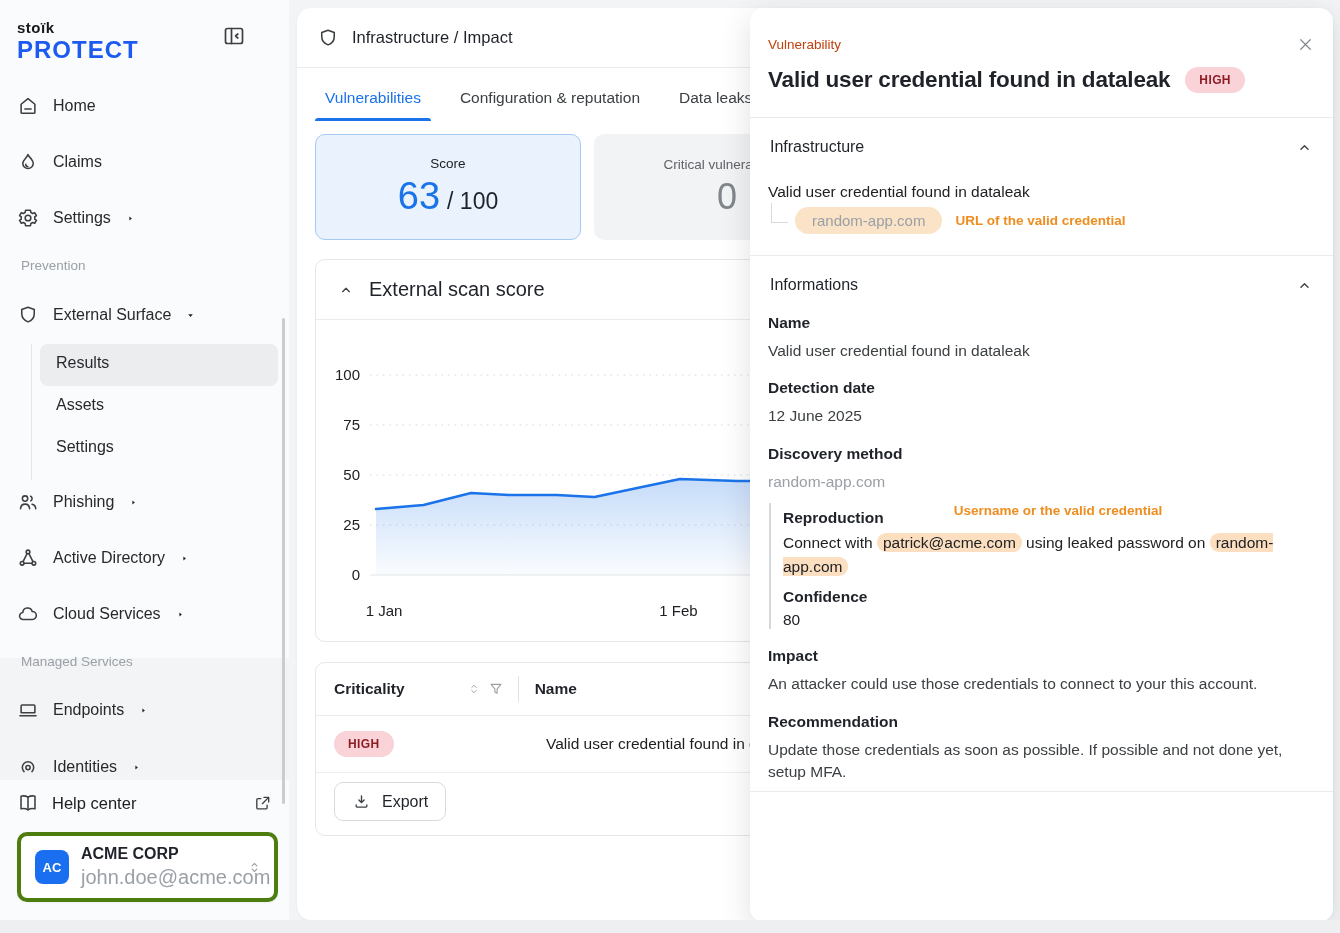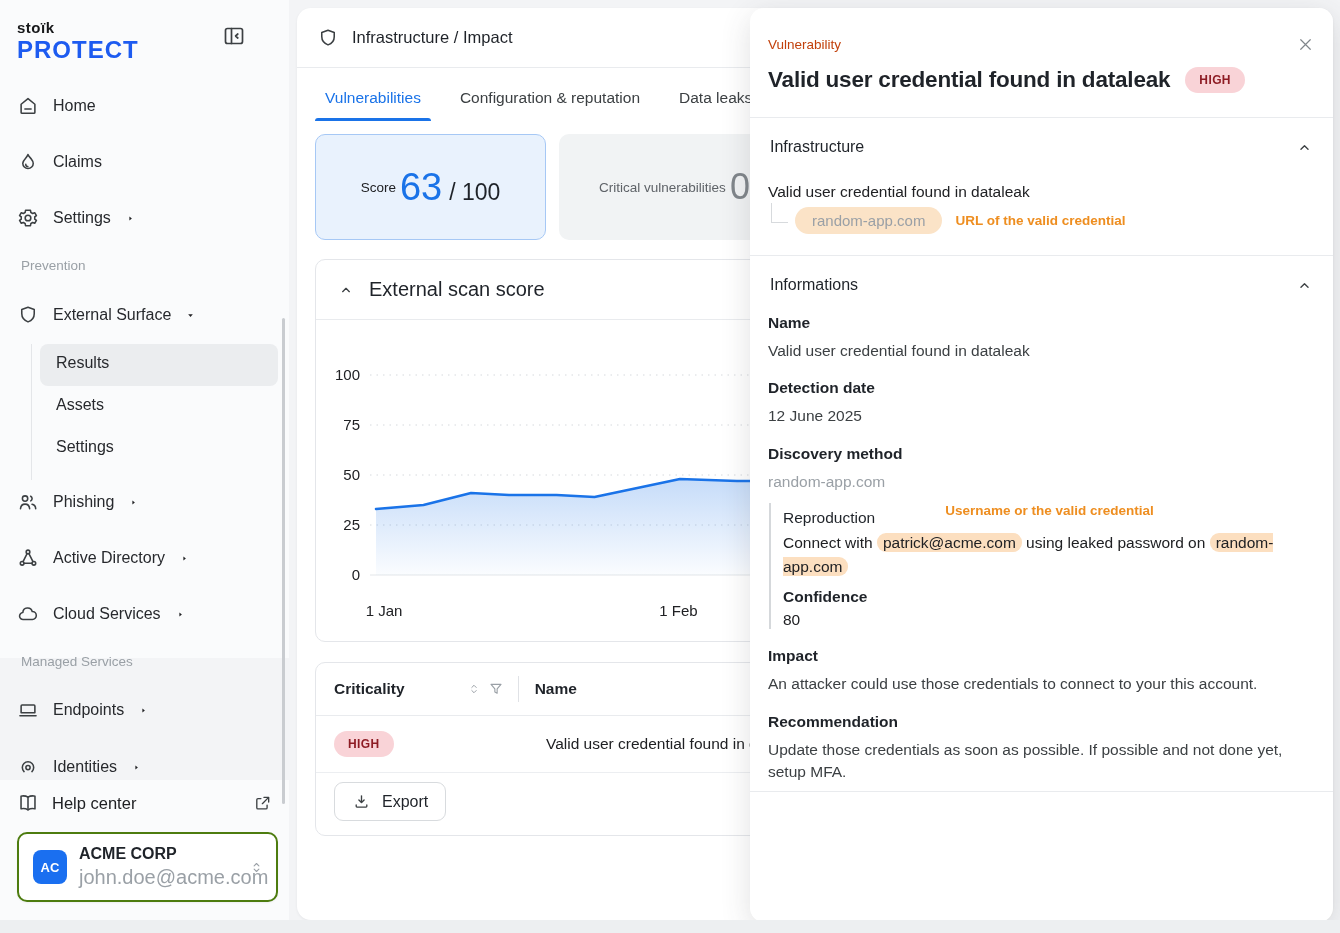--- a/index.html
+++ b/index.html
@@ -23,36 +23,36 @@
 .nav-item{position:absolute;left:17px;display:flex;align-items:center;gap:14px;font-size:16px;color:#27292d;height:26px;cursor:pointer}
 .nav-item .lbl{white-space:nowrap}
 .sec-label{position:absolute;left:21px;font-size:13.5px;color:#9aa0a6}
 .sub-line{position:absolute;left:31px;top:344px;width:1px;height:136px;background:#e4e6e9}
 .sub-active-bg{position:absolute;left:40px;top:344px;width:238px;height:42px;background:#ebedef;border-radius:8px}
 .sub-item{position:absolute;left:56px;font-size:16px;color:#27292d;cursor:pointer}
 .scroll-thumb{position:absolute;left:282px;top:318px;width:3px;height:486px;border-radius:2px;background:#c9ccd0;z-index:6;cursor:pointer}
 .sidebar-bottom{position:absolute;left:0;top:780px;width:289px;height:153px;background:#fafbfc;z-index:4}
 .help-row{position:absolute;left:17px;top:12px;width:255px;display:flex;align-items:center;gap:13px;font-size:16.5px;cursor:pointer}
 .help-row .ext{margin-left:auto}
-.user-card{position:absolute;left:17px;top:52px;width:261px;height:70px;background:#fff;border:2px solid #4d7c0f;border-radius:10px;box-shadow:0 1px 2px rgba(16,24,40,.05);display:flex;align-items:center;padding:0 12px 0 14px;gap:12px;cursor:pointer}
+.user-card{position:absolute;left:17px;top:52px;width:261px;height:70px;background:#fff;border:4px solid #4d7c0f;border-radius:10px;box-shadow:0 1px 2px rgba(16,24,40,.05);display:flex;align-items:center;padding:0 12px 0 14px;gap:12px;cursor:pointer}
 .avatar{width:34px;height:34px;border-radius:8px;background:#1a6ff0;color:#fff;font-size:13px;font-weight:700;display:flex;align-items:center;justify-content:center;flex:none}
 .user-meta{min-width:0}
 .user-org{font-size:16px;font-weight:700;color:#1f2329;white-space:nowrap}
 .user-email{font-size:20px;color:#9aa0a6;margin-top:3px;white-space:nowrap}
 .user-card .sel{margin-left:auto}
 
 
 .main{position:absolute;left:297px;top:8px;width:1036px;height:912px;background:#fff;border-radius:14px;box-shadow:0 1px 3px rgba(16,24,40,.06);z-index:10;overflow:hidden}
 .mc-header{height:60px;border-bottom:1px solid #e9ebee;display:flex;align-items:center;padding:0 20px;gap:13px;font-size:16.5px;font-weight:500;color:#1f2329}
 .tabs{display:flex;padding:15px 18px 0;gap:19px}
 .tab{font-size:15.5px;color:#3c4043;padding:6px 10px 14px;position:relative;cursor:pointer;white-space:nowrap}
 .tab.active{color:#1a73e8}
 .tab.active::after{content:"";position:absolute;left:0;right:0;bottom:0;height:3px;border-radius:3px 3px 0 0;background:#1a73e8}
 .cards{display:flex;gap:13px;padding:13px 18px 0}
-.card{width:231px;height:106px;border-radius:10px;display:flex;flex-direction:row;align-items:center;justify-content:center;gap:4px}
+.card{width:266px;height:106px;border-radius:10px;display:flex;flex-direction:column;align-items:center;justify-content:center;gap:4px}
 .card.score{background:#e9f2fd;border:1px solid #a6c8f5}
 .card.crit{background:#f1f3f4}
 .card-label{font-size:13.5px;color:#202124}
 .card.crit .card-label{color:#5f6368}
 .score-val{font-size:38px;font-weight:500;color:#1a73e8;display:flex;align-items:baseline;gap:7px}
 .score-suffix{font-size:23px;font-weight:400;color:#1f2329}
 .crit-val{font-size:36px;color:#80868b}
 .chart-card{margin:19px 18px 0;height:383px;border:1px solid #e4e6ea;border-radius:10px;overflow:hidden}
 .chart-head{height:60px;display:flex;align-items:center;gap:15px;padding:0 22px;font-size:20px;font-weight:500;color:#1f2329;border-bottom:1px solid #e9ebee}
 #scan-chart{display:block;width:996px;height:320px}
@@ -84,21 +84,21 @@
 .node-pill{background:#fbe3c7;color:#9aa0a6;font-size:15px;padding:5px 17px;border-radius:999px;white-space:nowrap}
 .orange-note{color:#ee8e20;font-size:13.5px;font-weight:700;white-space:nowrap}
 .p-tree .orange-note{margin-left:13px}
 .p-fields{margin-top:20px}
 .fld{margin-bottom:17px}
 .fld .lb{font-size:15.5px;font-weight:600;color:#1f2329;margin-bottom:8px}
 .fld .vl{font-size:15.5px;color:#3c4043;line-height:1.45;max-width:545px}
 .fld .vl.muted{color:#9aa0a6}
 .repro{border-left:2px solid #d5d8db;padding-left:12px;margin:0 0 18px 1px}
 .repro-head{display:flex;align-items:flex-start}
-.repro-label{font-size:15.5px;font-weight:400;color:#1f2329;margin-top:6px}
+.repro-label{font-size:15.5px;font-weight:700;color:#1f2329;margin-top:6px}
 .repro-head .orange-note{margin-left:70px}
 .repro-text{font-size:15.5px;color:#202124;margin-top:4px;line-height:1.55}
 .hl{background:#fcdfc0;border-radius:9px;padding:1px 6px}
 .conf-label{font-size:15.5px;font-weight:600;color:#1f2329;margin-top:9px}
 .conf-val{font-size:15.5px;color:#202124;margin-top:5px}
 .p-bottom-div{height:1px;background:#e9ebee;margin:7px -18px 0}
 
 .bottom-strip{position:absolute;left:0;bottom:0;width:1340px;height:13px;background:#edeff1;z-index:30}
 </style>
 </head>

